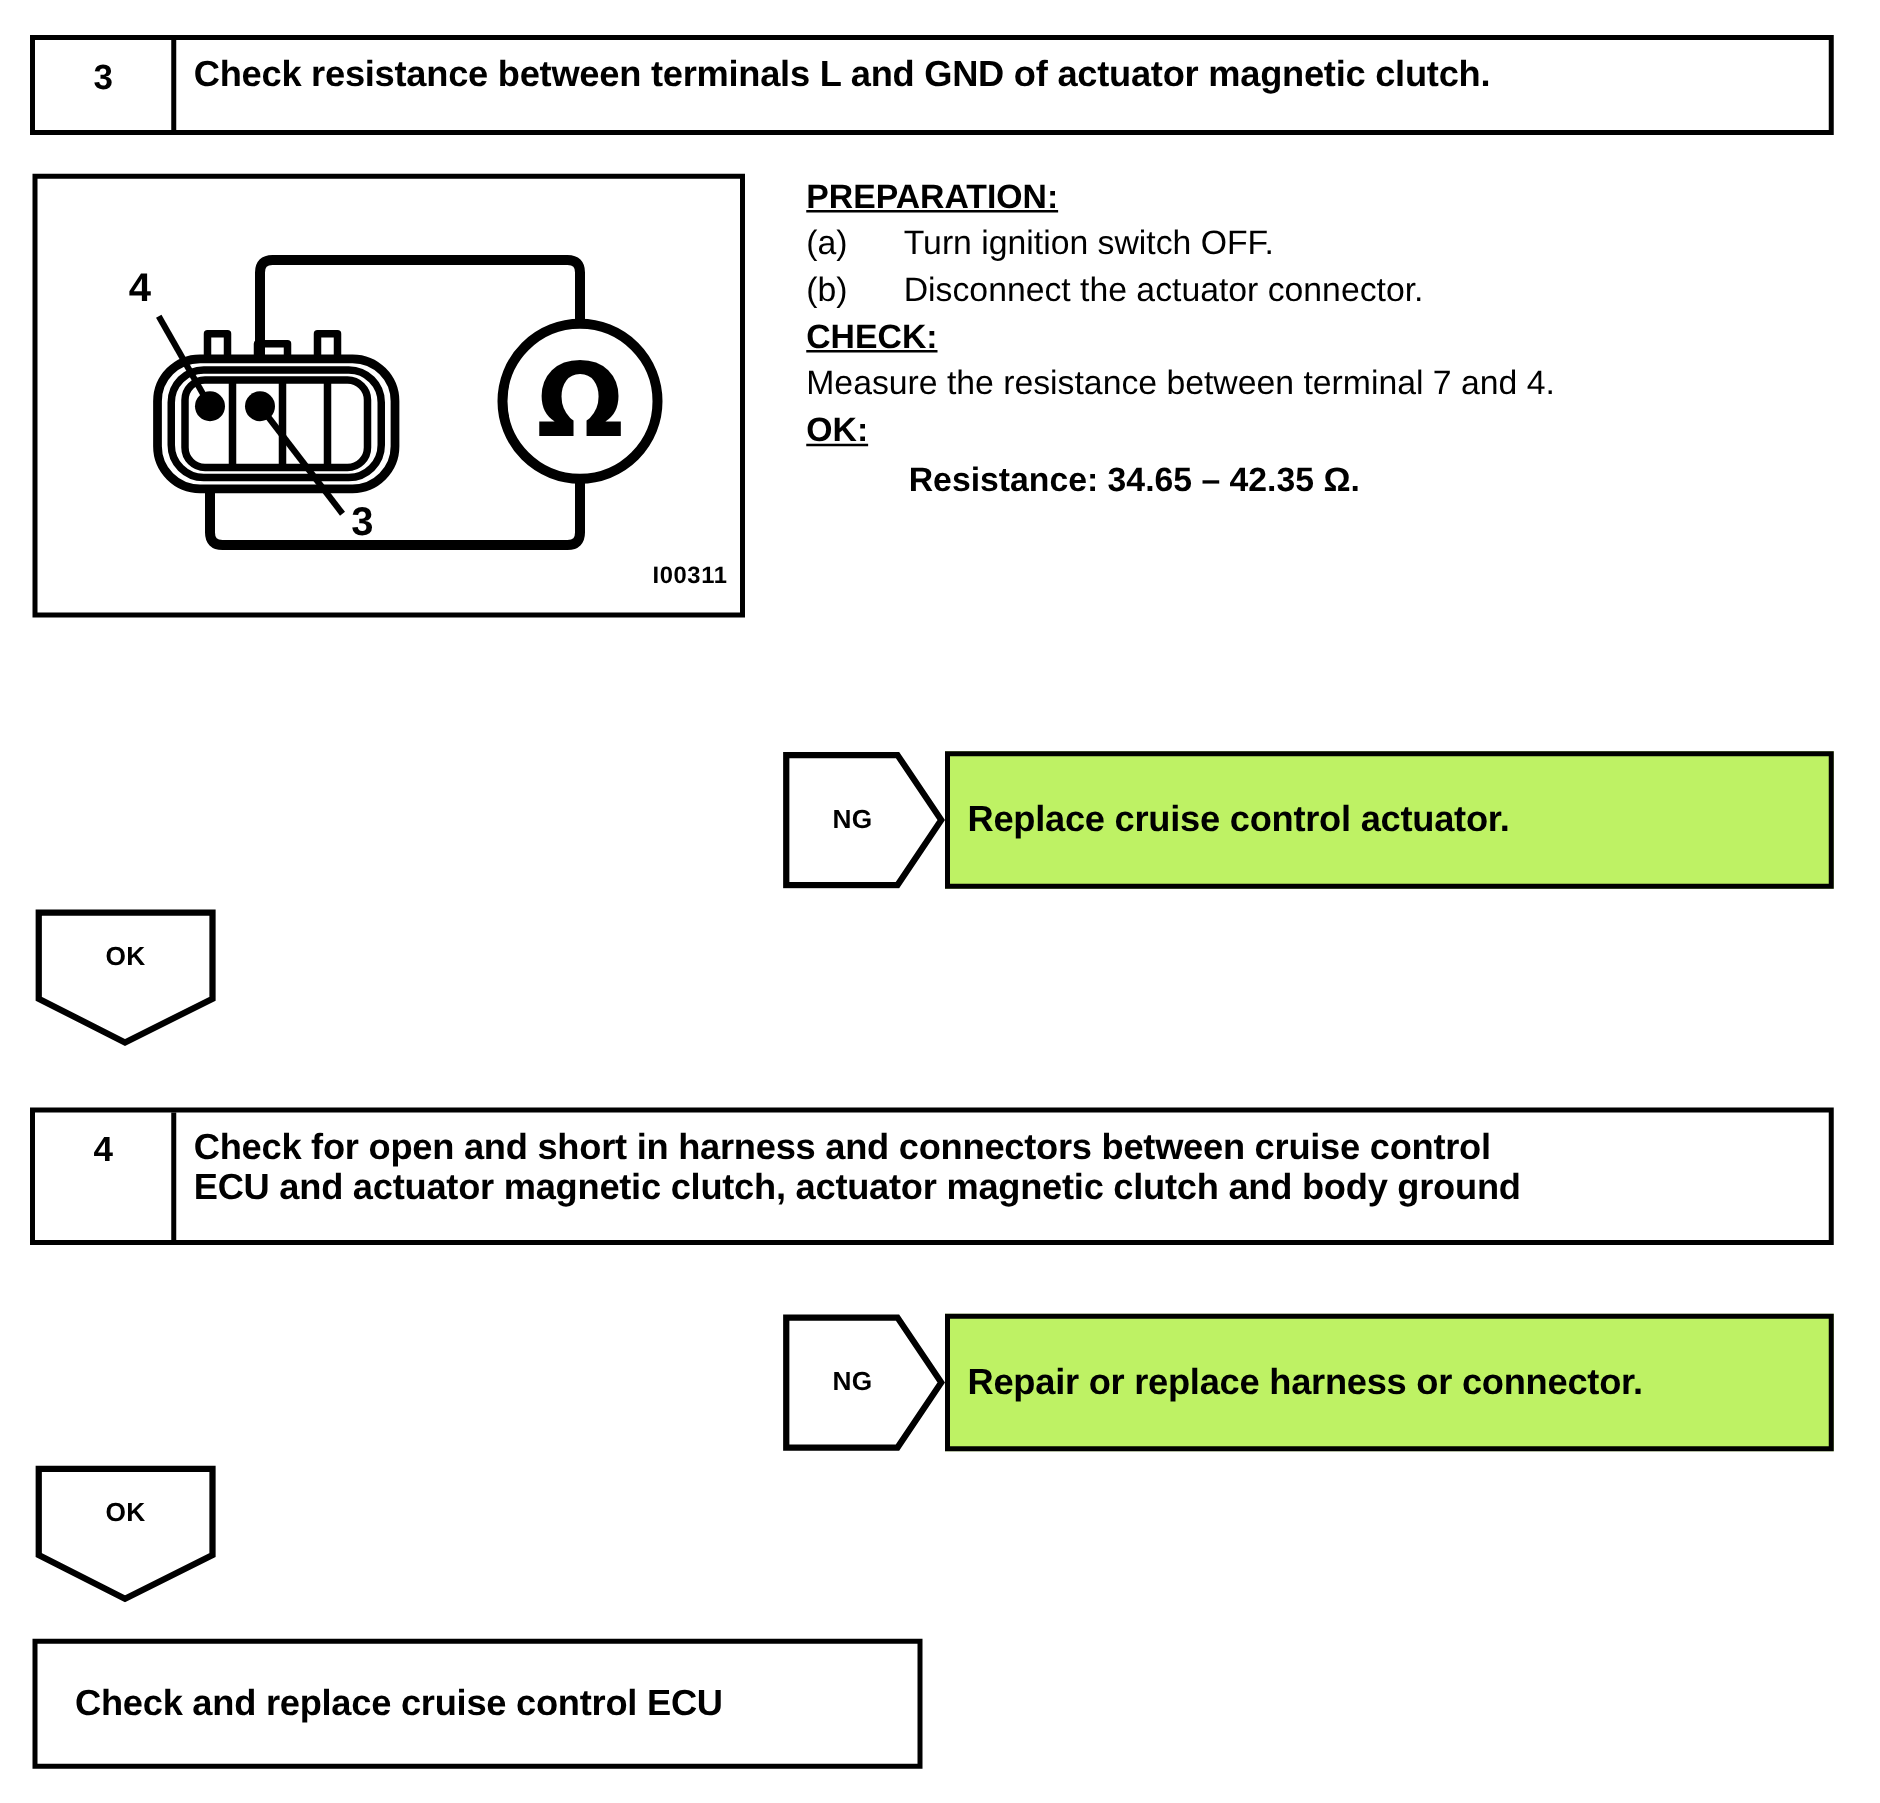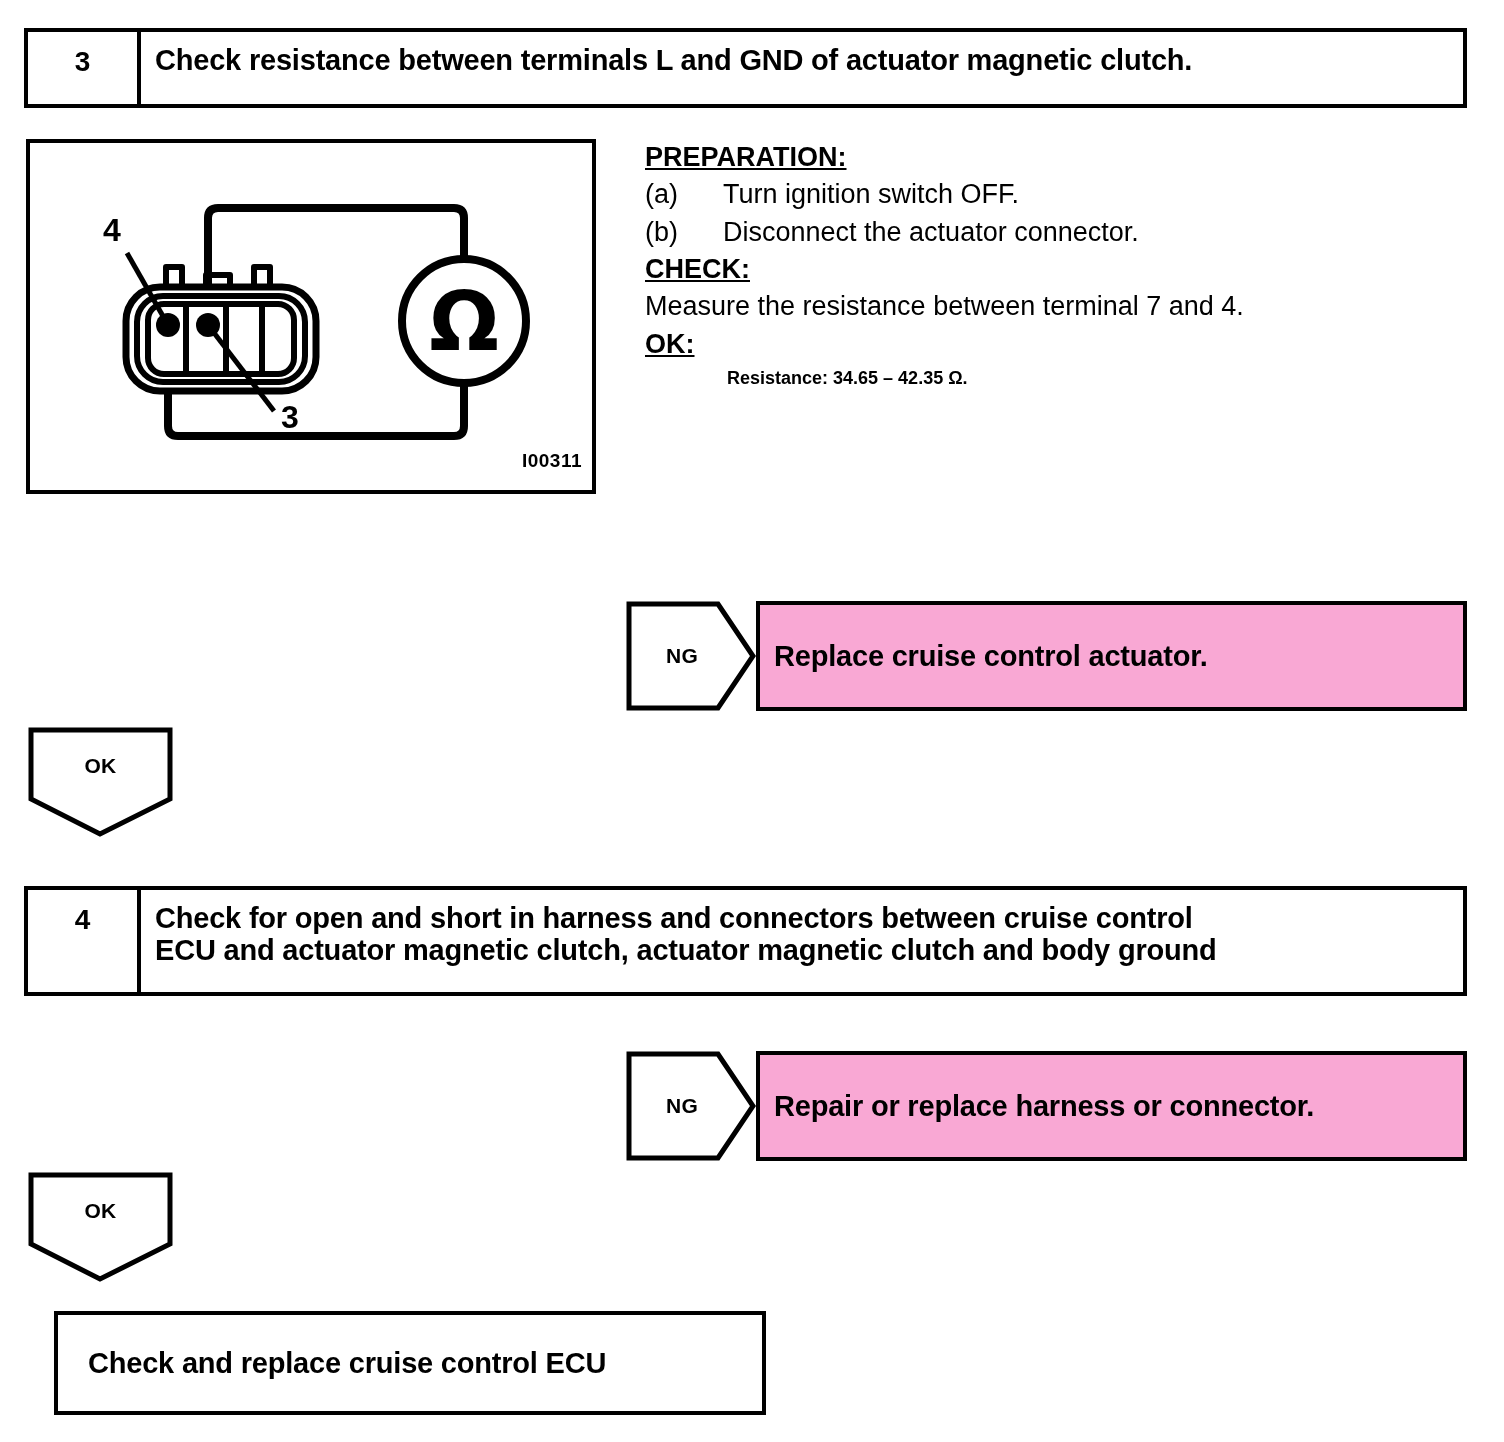--- a/index.html
+++ b/index.html
@@ -119,21 +119,21 @@
     width: 78px;
     flex: 0 0 78px;
   }
   .instr-plain {
     font-size: 27px;
     line-height: 1.38;
     display: block;
     margin: 0;
   }
   .instr-indent-bold {
-    font-size: 18px;
+    font-size: 27px;
     font-weight: bold;
     line-height: 1.4;
     display: block;
     margin: 4px 0 0 82px;
   }
 
   
   .ng-row {
     position: absolute;
     height: 110px;
@@ -163,21 +163,21 @@
     letter-spacing: 0.3px;
   }
   .result-box {
     position: absolute;
     left: 130px;
     top: 0;
     width: 711px;
     height: 110px;
     border: 4px solid #000;
     box-sizing: border-box;
-    background: #f9a8d4;
+    background: #bef264;
     display: flex;
     align-items: center;
     padding-left: 14px;
   }
   .result-text {
     font-size: 29px;
     font-weight: bold;
     letter-spacing: -0.2px;
   }
 
@@ -210,21 +210,20 @@
     left: 26px;
     top: 1311px;
     width: 712px;
     height: 104px;
     border: 4px solid #000;
     box-sizing: border-box;
     background: #fff;
     display: flex;
     align-items: center;
     padding-left: 30px;
-    margin-left: 28px;
   }
   #final-text {
     font-size: 29px;
     font-weight: bold;
     letter-spacing: -0.2px;
   }
 </style>
 </head>
 <body>
 

